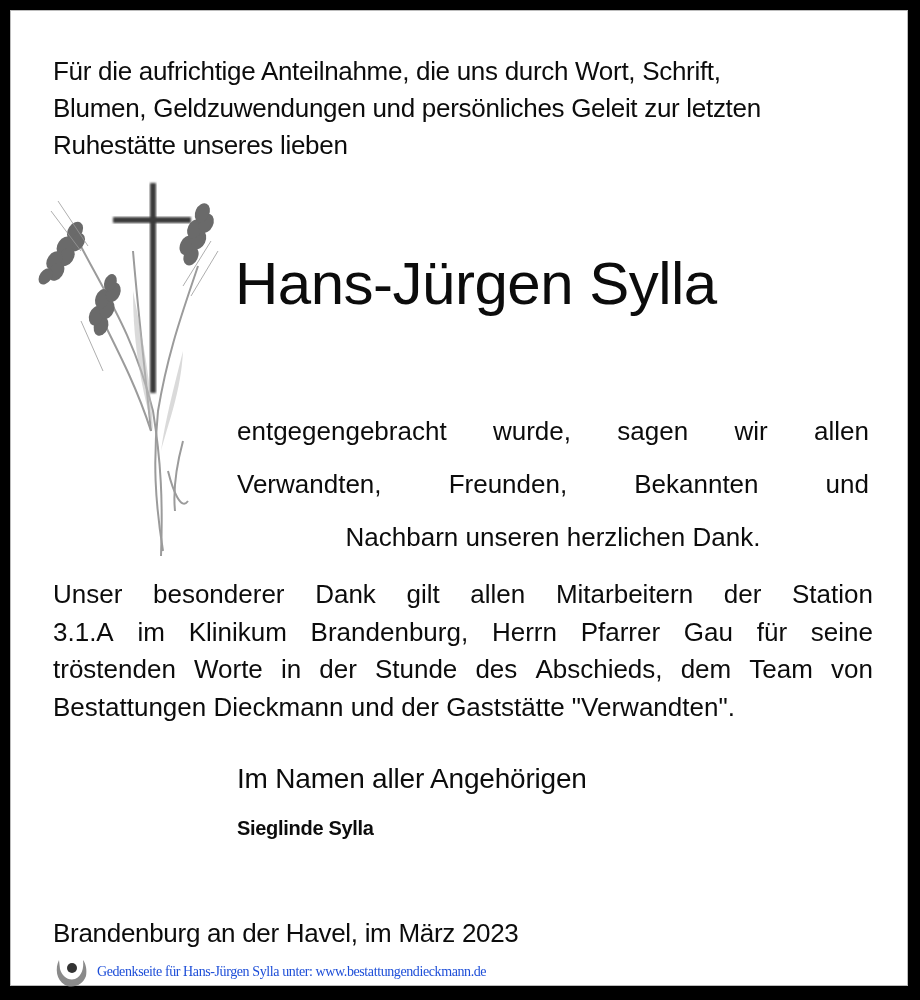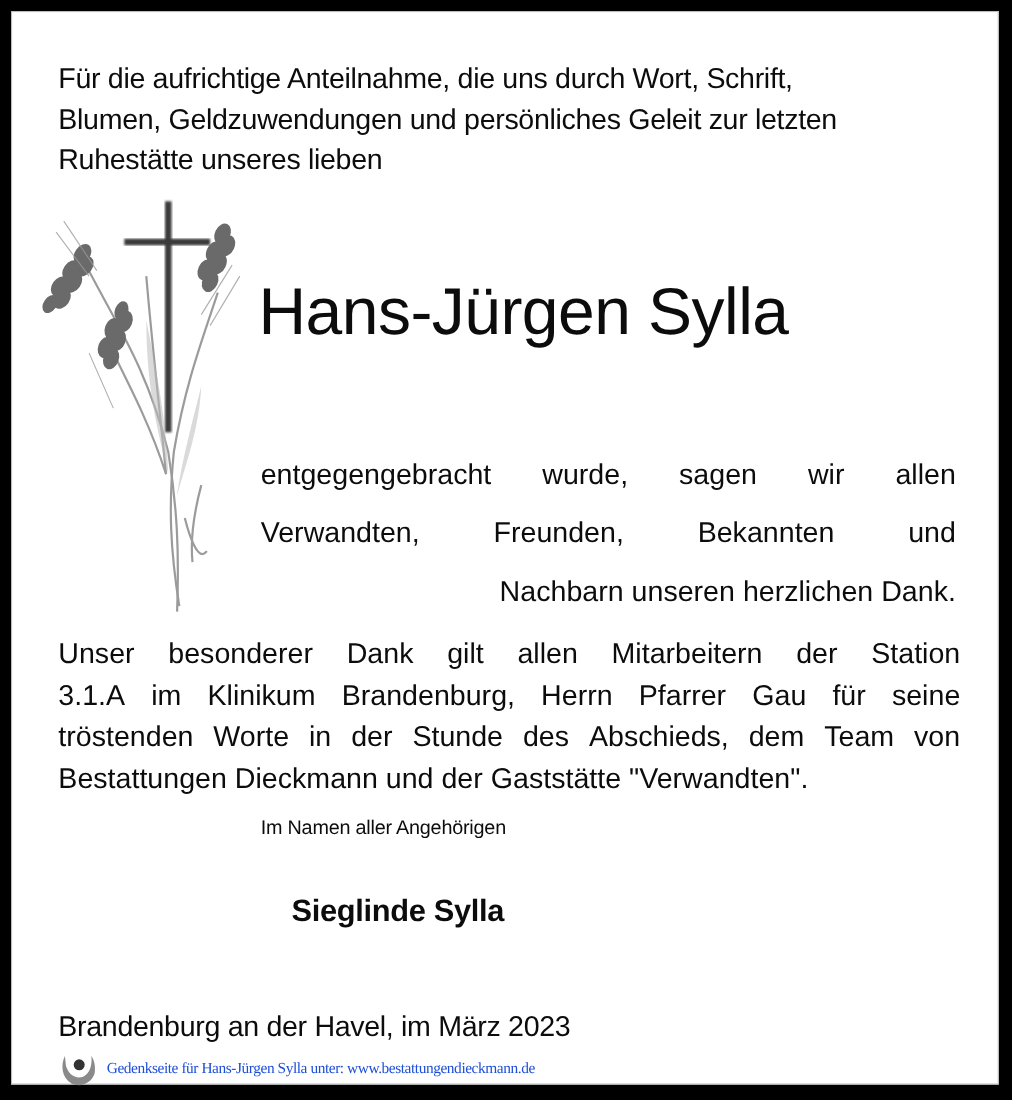--- a/index.html
+++ b/index.html
@@ -10,26 +10,26 @@
   }
   .txt {
     font-family: "Liberation Sans", "DejaVu Sans", sans-serif;
     color: #0c0c0c; position: absolute; margin: 0;
   }
   .intro { left: 42px; top: 42px; width: 830px; font-size: 26px; line-height: 37px; letter-spacing: -0.3px; }
   .intro .line { display: block; white-space: nowrap; }
   .deceased { left: 224px; top: 238px; font-size: 60px; line-height: 70px; letter-spacing: -0.5px; white-space: nowrap; }
   .thanks { left: 226px; top: 386px; width: 632px; font-size: 26px; line-height: 37px; text-align: justify; }
   .thanks .line { display: flex; justify-content: space-between; white-space: nowrap; margin-top: 16px; }
-  .thanks .line.last { justify-content: flex-end; }
+  .thanks .line.last { justify-content: center; }
   .special { left: 42px; top: 565px; width: 820px; font-size: 26px; line-height: 37.5px; }
   .special .line { display: flex; justify-content: space-between; white-space: nowrap; }
   .special .line.last { justify-content: flex-start; }
-  .onbehalf { left: 226px; top: 725px; font-size: 18px; line-height: 32px; white-space: nowrap; letter-spacing: -0.2px; }
-  .signer { left: 226px; top: 800px; font-size: 28px; line-height: 34px; font-weight: bold; white-space: nowrap; letter-spacing: -0.3px; margin-left: 28px; }
+  .onbehalf { left: 226px; top: 752px; font-size: 28px; line-height: 32px; white-space: nowrap; letter-spacing: -0.2px; }
+  .signer { left: 226px; top: 800px; font-size: 20px; line-height: 34px; font-weight: bold; white-space: nowrap; letter-spacing: -0.3px; }
   .placedate { left: 42px; top: 890px; font-size: 26px; line-height: 34px; white-space: nowrap; letter-spacing: -0.3px; margin-top: 15px; }
   .footer { position: absolute; left: 42px; top: 940px; height: 42px; display: flex; align-items: center; }
   .footer .logo { width: 36px; height: 36px; margin-right: 8px; }
   .footer .ftxt { font-family: Liberation Serif, serif; font-size: 14px; color: #1d4ed8; white-space: nowrap; letter-spacing: -0.4px; }
   .illus { position: absolute; left: 22px; top: 160px; width: 200px; height: 390px; }
 </style>
 </head>
 <body>
 
 <div class="frame">

